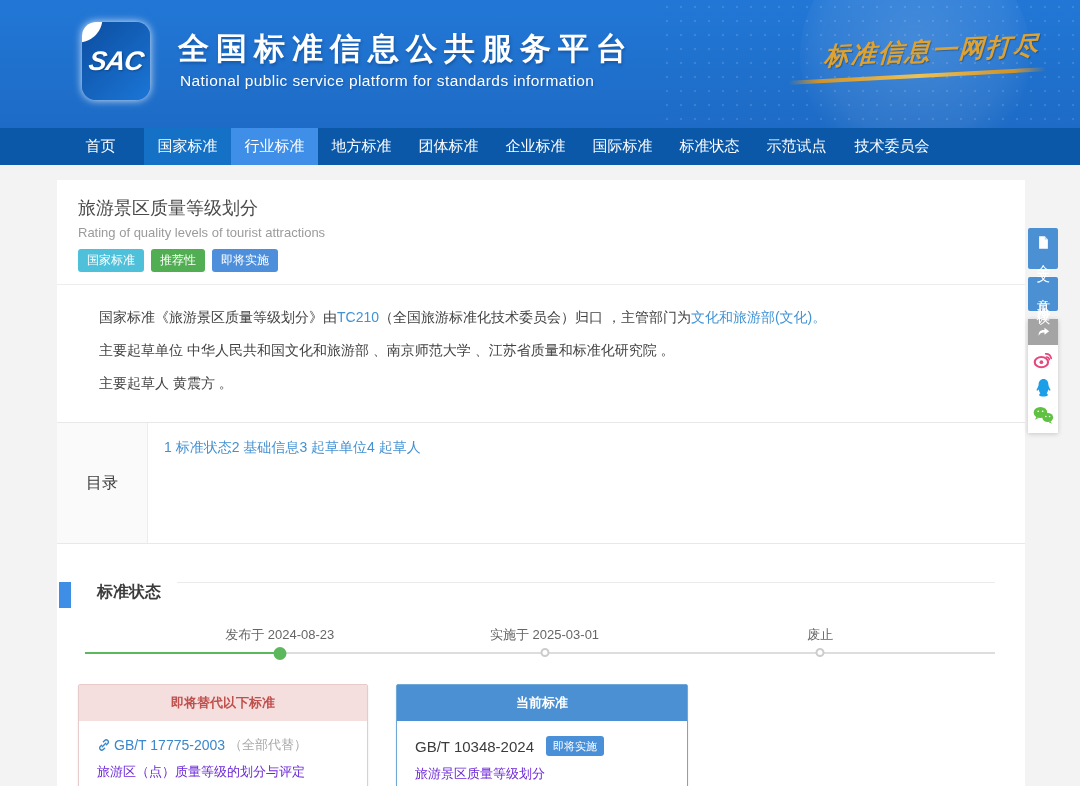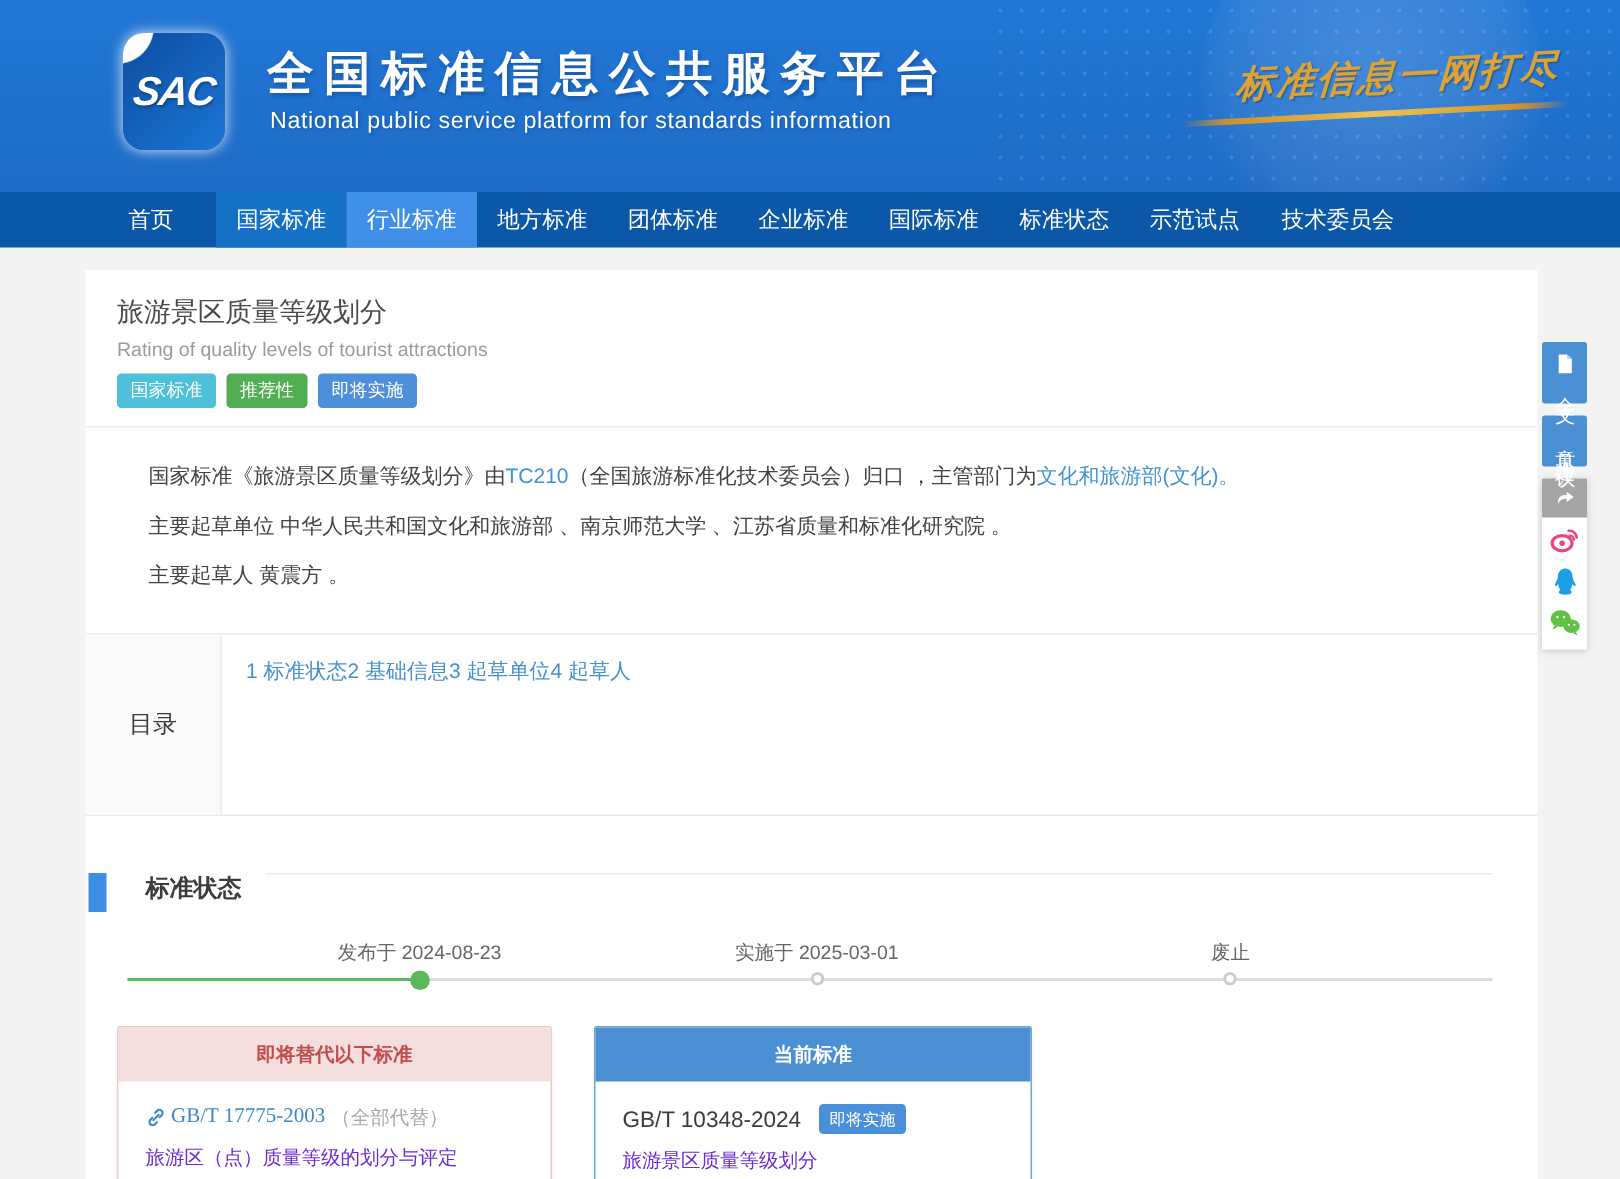--- a/index.html
+++ b/index.html
@@ -77,21 +77,21 @@
 
   .cards { display:flex; gap:28px; padding:14px 0 0 21px; }
   .card { width:290px; border-radius:2px; background:#fff; box-shadow:0 2px 3px rgba(0,0,0,.08); }
   .card-replaced { border:1px solid #e7caca; }
   .card-replaced .card-head { background:#f5dede; color:#c0504d; }
   .card-current { width:292px; border:1px solid #6ea8d8; }
   .card-current .card-head { background:#4a90d2; color:#fff; }
   .card-head { text-align:center; font-size:13px; font-weight:bold; padding:9px 0; }
   .card-body { padding:15px 18px 18px; }
   .card-line1 { display:flex; align-items:center; gap:4px; }
-  .std-link { color:#3a87cc; font-size:14px; text-decoration:none; cursor:pointer; display:flex; align-items:center; gap:3px;font-family:Liberation Serif, serif; }
+  .std-link { color:#3a87cc; font-size:14px; text-decoration:none; cursor:pointer; display:flex; align-items:center; gap:3px; }
   .std-note { color:#a8a8a8; font-size:13px; }
   .std-no { color:#3c3c3c; font-size:15px; }
   .mini-badge { background:#4a90d9; color:#fff; font-size:11px; padding:2.5px 7px; border-radius:3px; margin-left:8px; }
   .std-name { margin-top:9px; color:#6d28d9; font-size:13px; }
 
   
   .rail { position:absolute; left:1028px; top:228px; width:30px; }
   .rail-btn { width:30px; background:#4a90d2; border-radius:2px; color:#fff; display:flex; flex-direction:column;
     align-items:center; padding:7px 0; margin-bottom:8px; cursor:pointer; }
   .rail-btn .vtext { writing-mode:vertical-rl; font-size:13.5px; letter-spacing:4px; margin-top:4px; }

